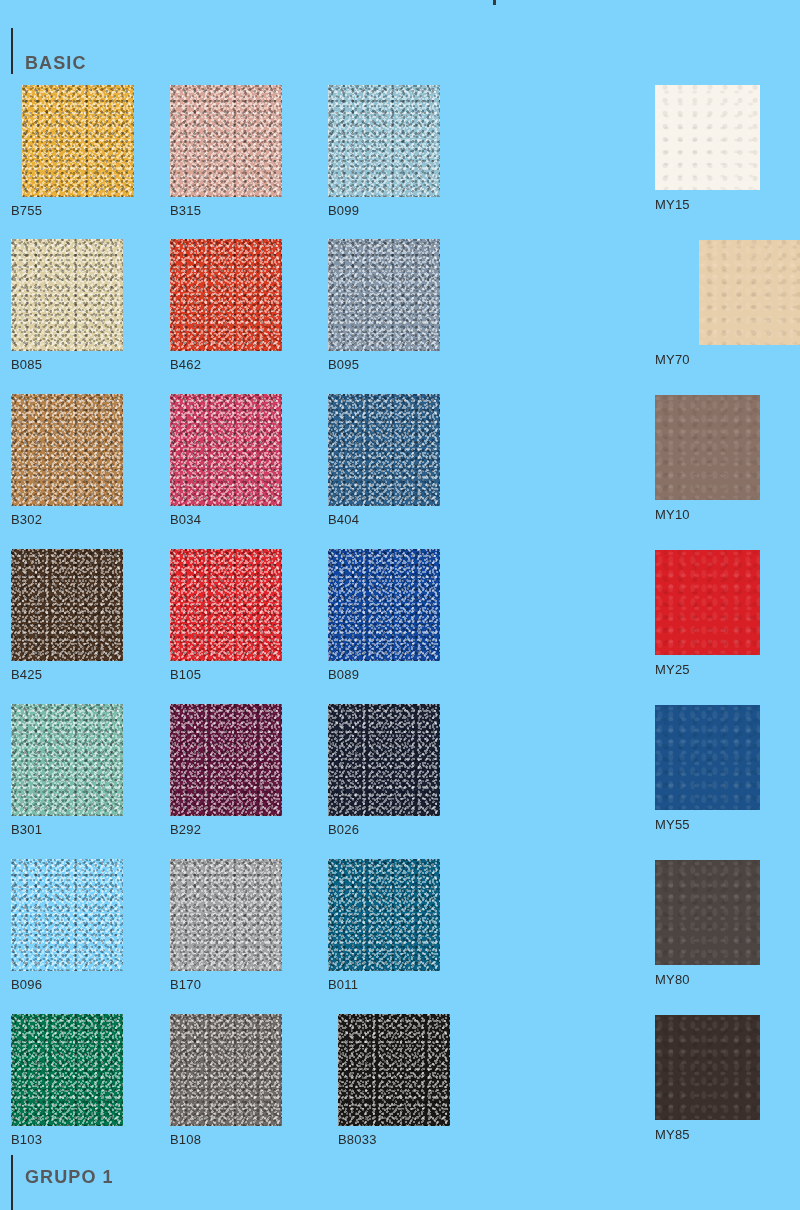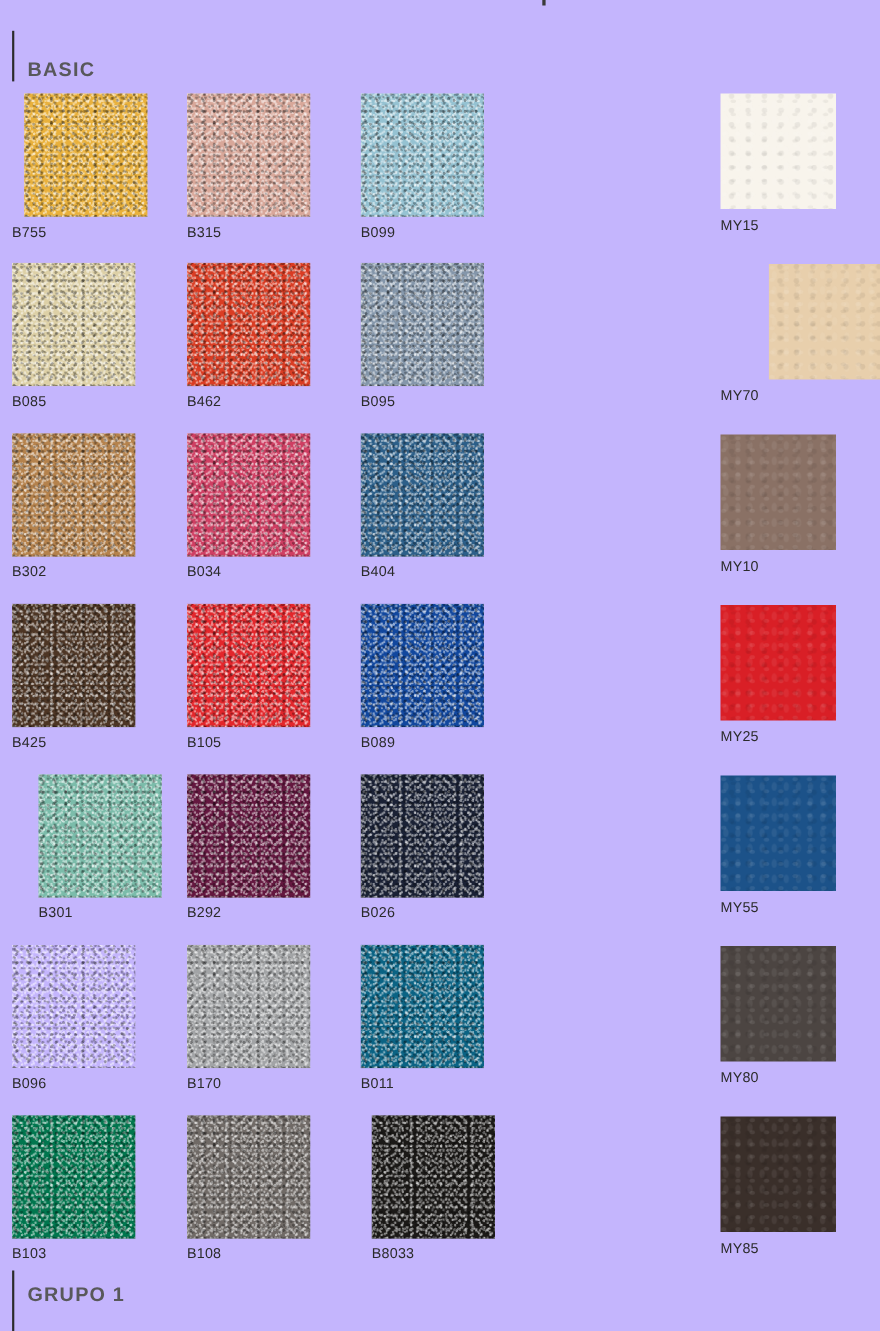--- a/index.html
+++ b/index.html
@@ -11,21 +11,21 @@
     width: 800px;
     height: 1210px;
     position: relative;
     font-family: "Liberation Sans", sans-serif;
     overflow: hidden;
   }
 
   .page {
     position: absolute;
     inset: 0;
-    background: #c4b5fd;
+    background: #7dd3fc;
     text-align: right;
   }
 
   
   .top-tick {
     position: absolute;
     left: 493px;
     top: 0px;
     width: 3px;
     height: 5px;
@@ -201,21 +201,21 @@
         <div class="swatch-label">B425</div>
       </div>
       <div class="swatch-cell" style="left: 170px; top: 549px;">
         <div class="swatch tex-fabric" style="background: rgb(227, 38, 43);"></div>
         <div class="swatch-label">B105</div>
       </div>
       <div class="swatch-cell" style="left: 328px; top: 549px;">
         <div class="swatch tex-fabric" style="background: rgb(17, 71, 158);"></div>
         <div class="swatch-label">B089</div>
       </div>
-      <div class="swatch-cell" style="left: 11px; top: 704px; margin-left: 24px;">
+      <div class="swatch-cell" style="left: 11px; top: 704px;">
         <div class="swatch tex-fabric" style="background: rgb(123, 188, 170);"></div>
         <div class="swatch-label">B301</div>
       </div>
       <div class="swatch-cell" style="left: 170px; top: 704px;">
         <div class="swatch tex-fabric" style="background: rgb(100, 23, 63);"></div>
         <div class="swatch-label">B292</div>
       </div>
       <div class="swatch-cell" style="left: 328px; top: 704px;">
         <div class="swatch tex-fabric" style="background: rgb(26, 33, 53);"></div>
         <div class="swatch-label">B026</div>

